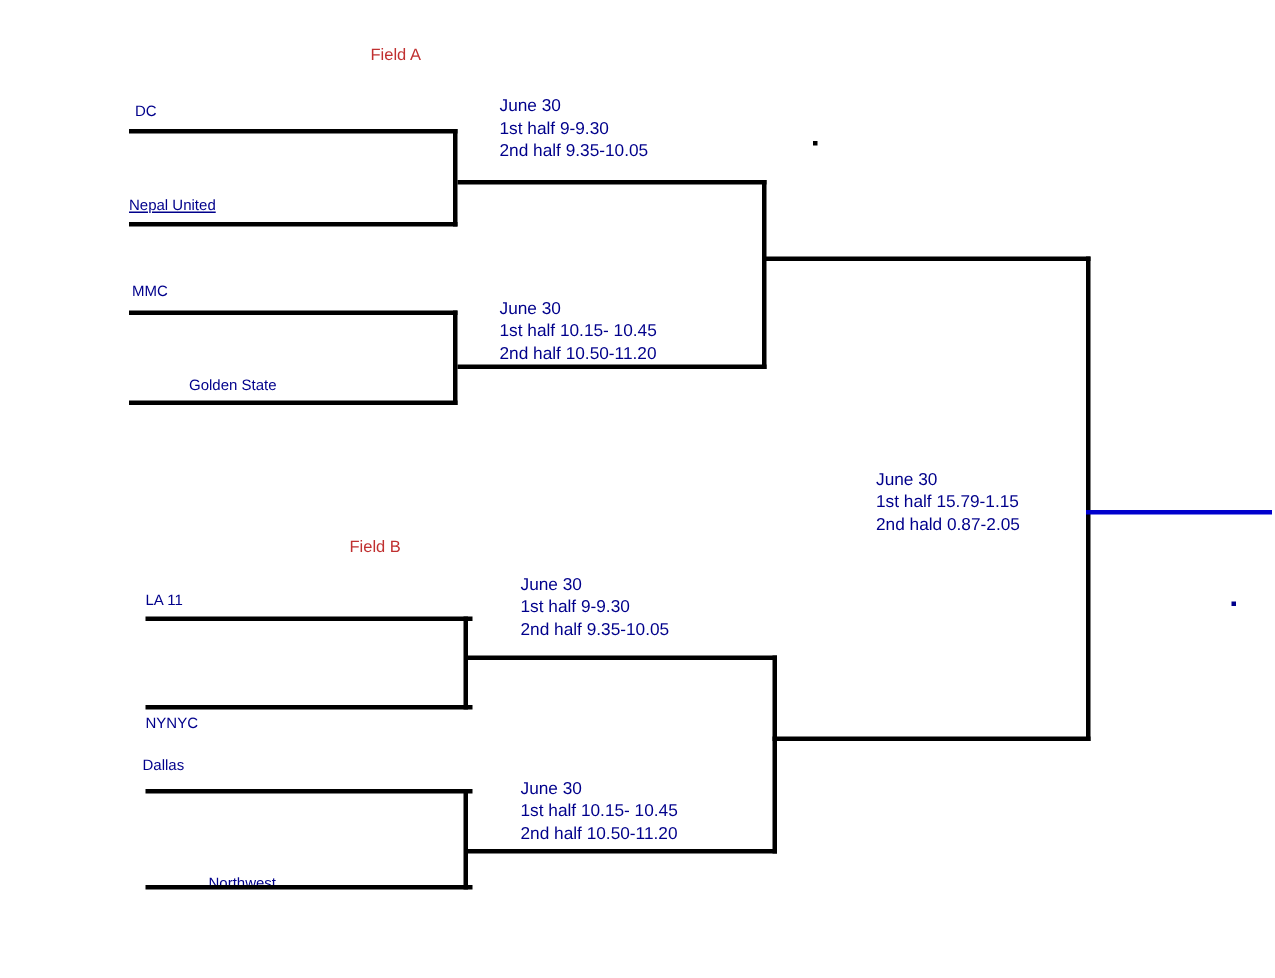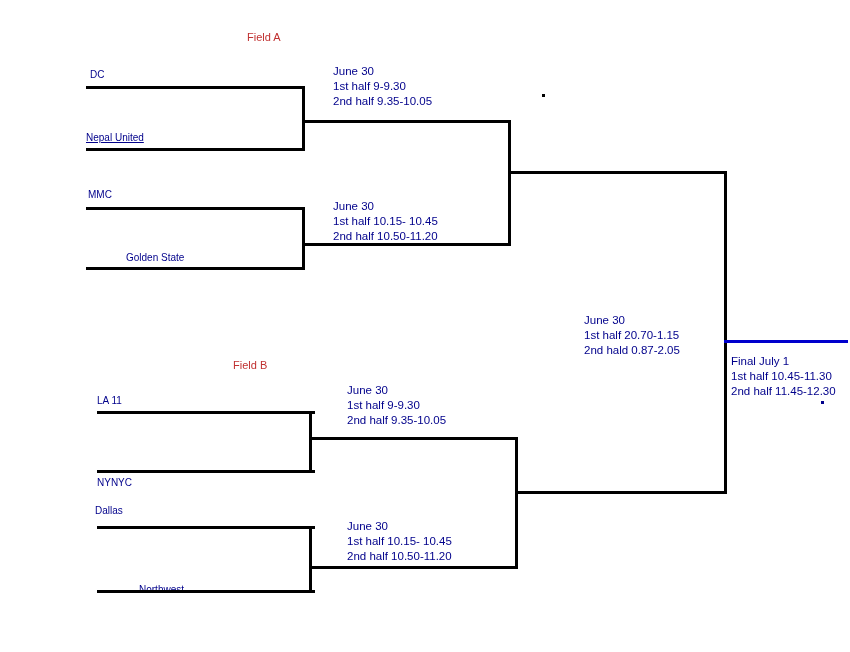--- a/index.html
+++ b/index.html
@@ -139,28 +139,23 @@
   <div class="line-h" style="left:312px; top:437px; width:206px;"></div>
   <div class="line-h" style="left:312px; top:566px; width:206px;"></div>
   <div class="line-v" style="left:515px; top:437px; height:132px;"></div>
 
   <div class="line-h" style="left:515px; top:491px; width:212px;"></div>
 
   <div class="line-v" style="left:724px; top:171px; height:323px;"></div>
 
   <div class="match-info" style="left:584px; top:313px;">
     <span>June 30</span>
-    <span>1st half 20.70-1.15</span>
+    <span>1st half 15.79-1.15</span>
     <span>2nd hald 0.87-2.05</span>
   </div>
 
   <div class="line-final" style="left:724px; top:340px; width:124px;"></div>
 
-  <div class="match-info" style="left:731px; top:354px;">
-    <span>Final July 1</span>
-    <span>1st half 10.45-11.30</span>
-    <span>2nd half 11.45-12.30</span>
-  </div>
 
   <div class="artifact-dot" style="left:542px; top:94px;"></div>
   <div class="artifact-dot blue" style="left:821px; top:401px;"></div>
 
 </div>
 
 </body></html>

